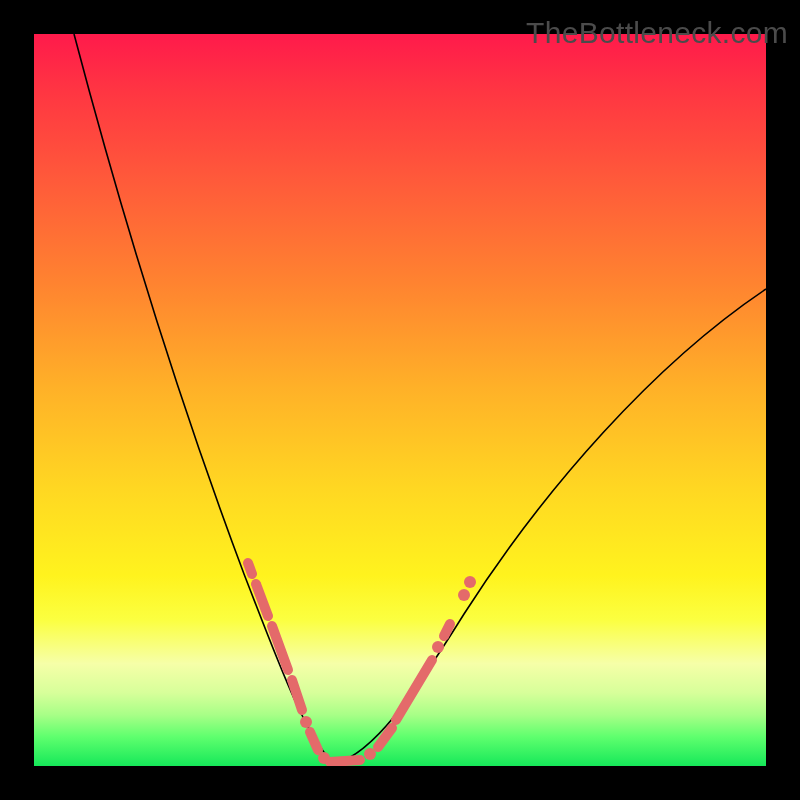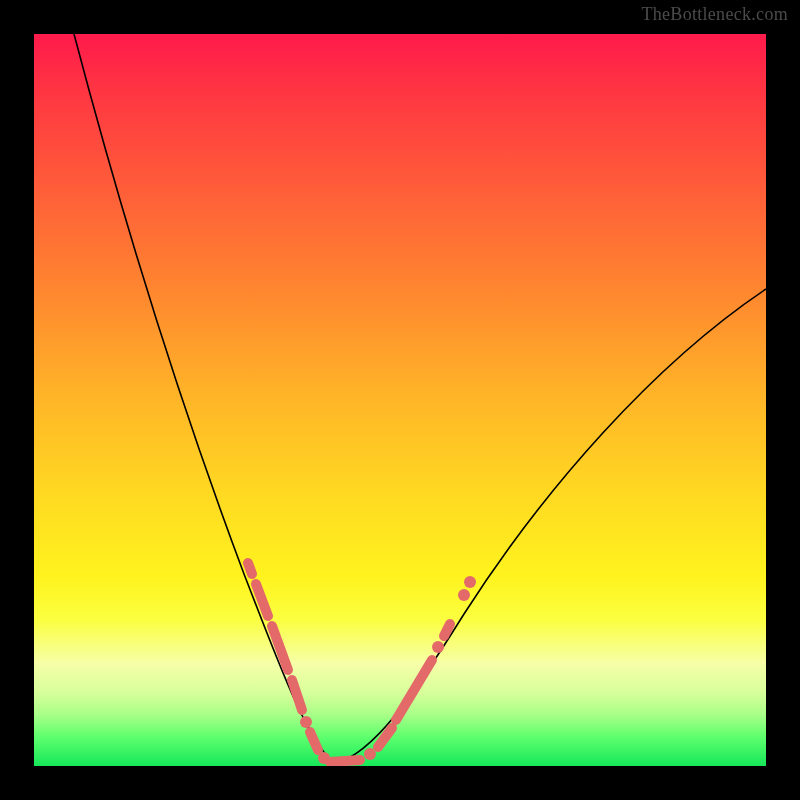--- a/index.html
+++ b/index.html
@@ -11,25 +11,25 @@
     overflow: hidden;
   }
   .frame {
     position: relative;
     width: 800px;
     height: 800px;
     background: #000;
   }
   .watermark {
     position: absolute;
-    top: 4px;
+    top: 16px;
     right: 12px;
     color: #4b4b4b;
-    font-family: Liberation Serif, serif;
-    font-size: 18px;
+    font-family: Liberation Sans, sans-serif;
+    font-size: 30px;
     letter-spacing: 0.3px;
     z-index: 20;
   }
   .plot {
     position: absolute;
     left: 34px;
     top: 34px;
     width: 732px;
     height: 732px;
     z-index: 5;

